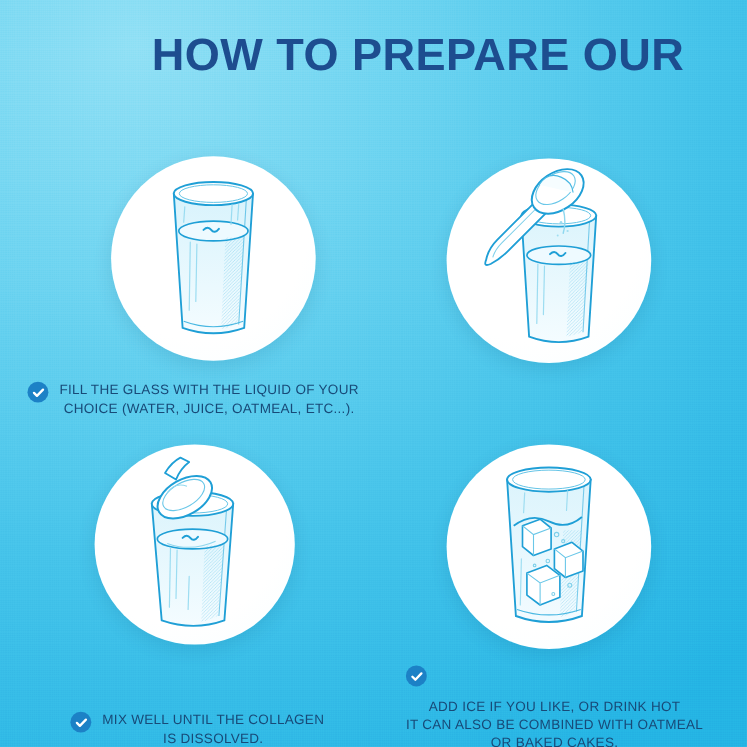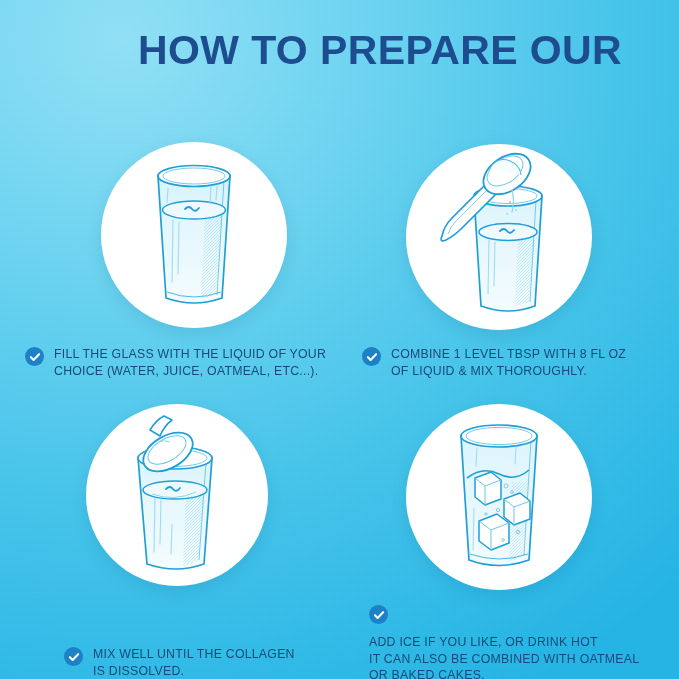--- a/index.html
+++ b/index.html
@@ -114,20 +114,21 @@
 
   .caption-text {
     color: #184a78;
     font-family: "Liberation Sans", sans-serif;
     font-size: 12.3px;
     font-weight: 500;
     line-height: 16.5px;
     letter-spacing: 0.25px;
     text-transform: uppercase;
     white-space: pre-line;
+    text-align: center;
   }
 </style>
 </head>
 <body>
 
 <div id="infographic">
 
   <div class="title-block">
     <span class="title-line">HOW TO PREPARE OUR</span>
   </div>
@@ -216,29 +217,20 @@
         <path d="M84 24 q8 -12 20 -7 q10 4 11 14" fill="#f6fdff" stroke="#49b8e2" stroke-width="1.1"></path>
 
         <path d="M106 46 q3 12 0 22" fill="none" stroke="#8fd8ef" stroke-width="1.3" stroke-linecap="round"></path>
         <g fill="#9fddf0">
           <circle cx="104" cy="58" r="1.2"></circle>
           <circle cx="110" cy="66" r="1"></circle>
           <circle cx="101" cy="70" r="0.9"></circle>
         </g>
       </svg>
     </div>
-    <div class="caption">
-      <span class="check-badge">
-        <svg viewBox="0 0 12 12">
-            <path d="M1.9 6.2 L4.6 8.9 L10.1 3.2" fill="none" stroke="#ffffff" stroke-width="2.1" stroke-linecap="round" stroke-linejoin="round"></path>
-          </svg>
-      </span>
-      <span class="caption-text">COMBINE 1 LEVEL TBSP WITH 8 FL OZ
-OF LIQUID &amp; MIX THOROUGHLY.</span>
-    </div>
   </div>
 
   <div class="panel panel-3">
     <div class="art-circle">
       <svg viewBox="0 0 182 182">
         <defs>
           <linearGradient id="liq3" x1="0" y1="0" x2="0" y2="1">
             <stop offset="0%" stop-color="#dcf4fc"></stop>
             <stop offset="100%" stop-color="#f4fcff"></stop>
           </linearGradient>

